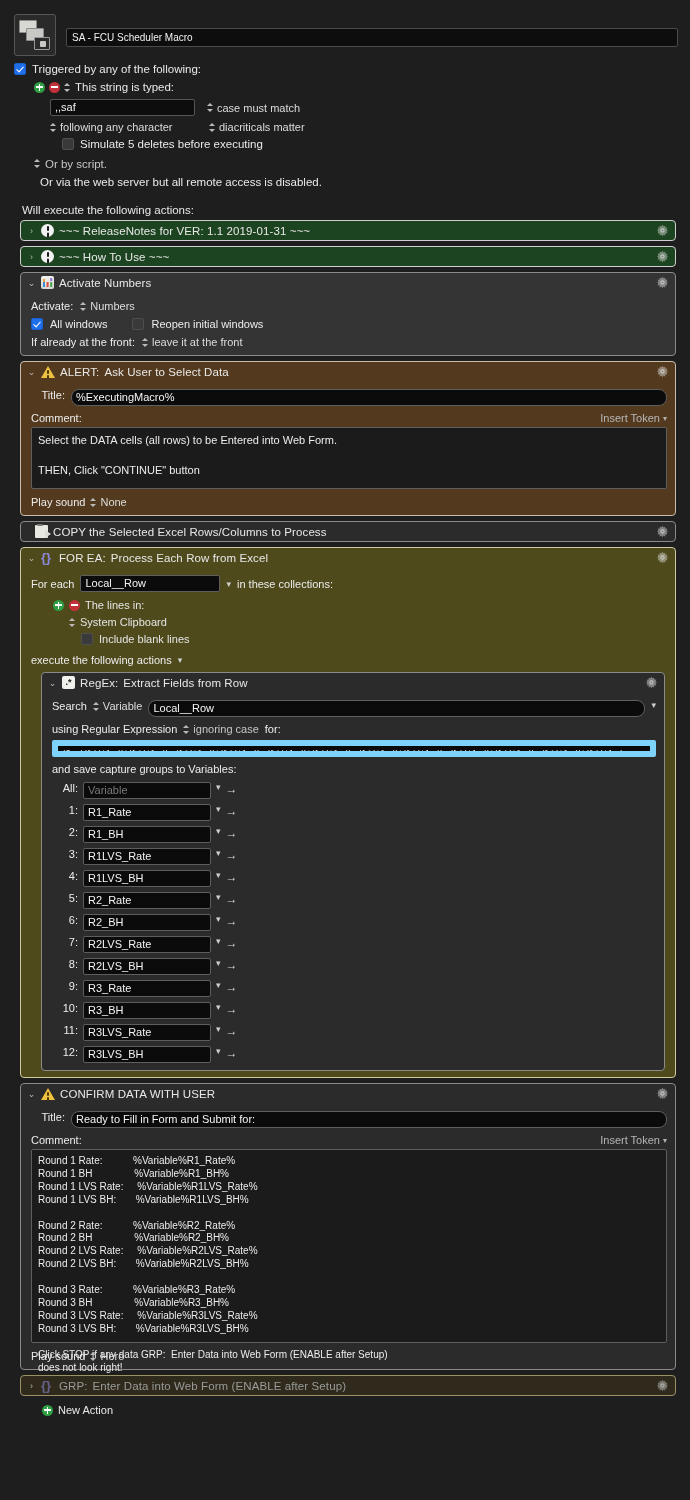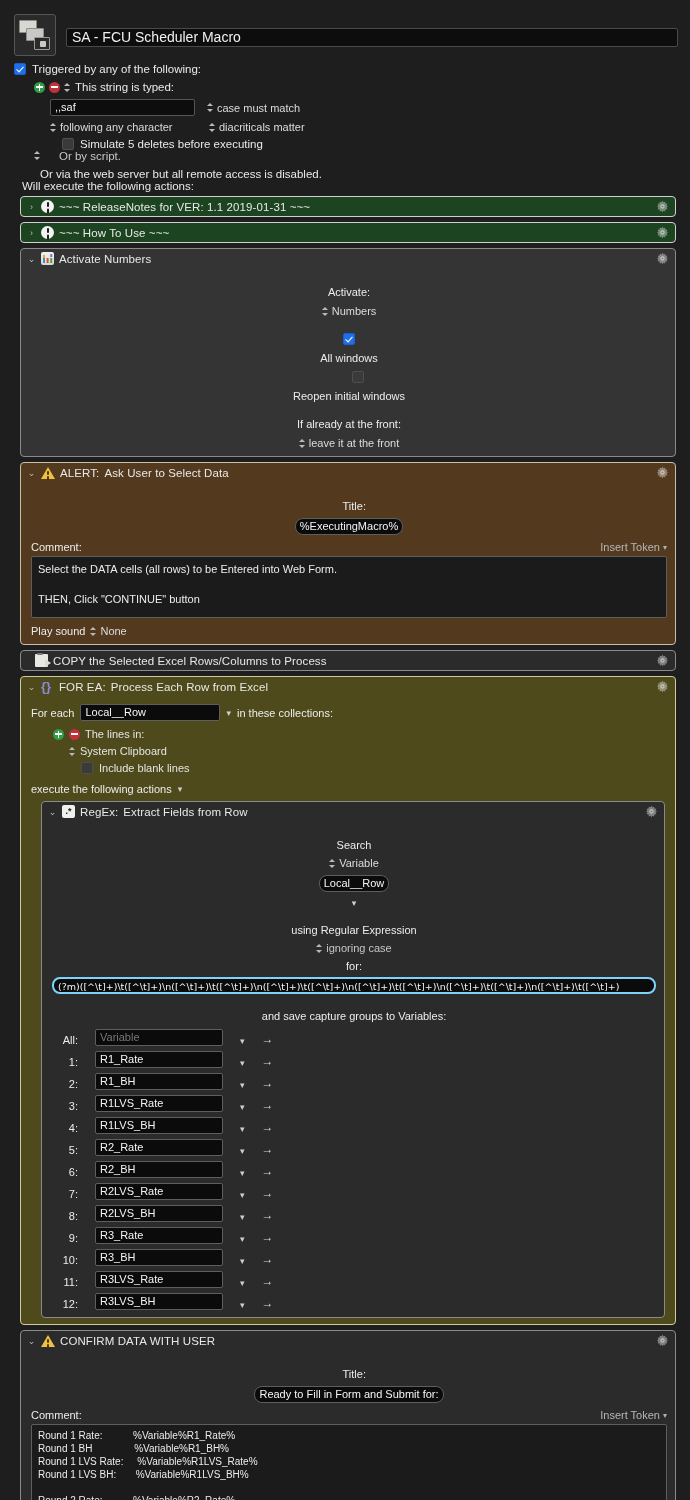--- a/index.html
+++ b/index.html
@@ -37,21 +37,21 @@
   .mi-r3 { left: 19px; top: 22px; width: 16px; height: 13px; background: #2b2b2b; border-color:#9a9a9a; }
   .mi-r3::after{ content:""; position:absolute; left:5px; top:3px; width:6px; height:6px; background:#c9c9c5; border-radius:1px;}
 
   .macro-title-field {
     flex: 1 1 auto;
     height: 19px;
     background: #0d0d0d;
     border: 1px solid #4a4a4a;
     border-radius: 2px;
     color: #f0f0f0;
-    font-size: 14px;
+    font-size: 10px;
     line-height: 17px;
     padding: 0 5px;
     margin-top: 14px;
     white-space: nowrap; overflow: hidden;
   }
 
   
   .trigger-zone { padding: 7px 0 0 14px; }
   .row { display: flex; align-items: center; }
   .chk {
@@ -94,23 +94,23 @@
   .trig-detail { padding-left: 36px; margin-top: 6px; }
   .text-input {
     background: #0d0d0d; border: 1px solid #565656; border-radius: 2px;
     color: #f2f2f2; height: 17px; line-height: 15px;
     padding: 0 4px; font-size: 11px; white-space: nowrap; overflow: hidden;
   }
   .trig-row1 { display: flex; gap: 12px; }
   .trig-row2 { display: flex; align-items: center; gap: 14px; margin-top: 5px; padding-left: 0px; }
   .trig-row3 { display: flex; align-items: center; gap: 6px; margin-top: 5px; padding-left: 12px; }
 
-  .script-row { margin-top: 0; padding-left: 20px; display: flex; align-items: flex-start; gap: 18px; }
+  .script-row { margin-top: 8px; padding-left: 20px; display: flex; align-items: flex-start; gap: 4px; }
   .web-row { margin-top: 6px; padding-left: 26px; }
-  .will-exec { margin-top: 0; padding-left: 8px; font-size: 11.5px; }
+  .will-exec { margin-top: 16px; padding-left: 8px; font-size: 11.5px; }
 
   
   .actions { padding: 4px 14px 0 20px; }
   .action {
     border-radius: 4px; margin-bottom: 5px; position: relative;
     border: 1px solid #6e6e6e;
     background: #2c2c2c;
   }
   .action.green  { background: #1d4420; border-color: #cfcfcf; }
   .action.brown  { background: #533a1e; border-color: #c9bda8; }
@@ -165,21 +165,21 @@
   .ico-copy::before { content:""; position:absolute; left:2px; top:-1px; width:6px; height:2px; background:#7a7a76; border-radius:1px;}
   .ico-copy::after { content:""; position:absolute; right:-3px; bottom:0px;
       width:0;height:0;border-left:6px solid #dcdcd6; border-top:4px solid transparent; border-bottom:4px solid transparent;}
   .ico-braces { color: #8f8ae0; font-size: 13px; line-height: 13px; font-weight: bold; width: 13px; }
   .ico-regex {
     background: #f0f0ec; border-radius: 2px; color:#151515;
     font-size: 9px; line-height: 13px; text-align: center; font-weight: bold;
   }
 
   .act-body { padding: 2px 8px 7px 10px; }
-  .fld-row { display: flex; align-items: center; gap: 6px; margin-top: 16px; flex-direction: column; }
+  .fld-row { display: flex; align-items: flex-start; gap: 6px; margin-top: 6px; }
   .fld-lbl { font-size: 11px; color: #ececec; }
   .fld-lbl.w40 { width: 34px; text-align: right; }
 
   .wide-input {
     flex: 1 1 auto; background: #0b0b0b; border: 1px solid #5e5e5e;
     border-radius: 8px; height: 17px; line-height: 15px;
     padding: 0 4px; color: #f4f4f4; font-size: 11px;
     white-space: nowrap; overflow: hidden;
   }
   .comment-head { display: flex; justify-content: space-between; align-items: center; margin-top: 6px; }
@@ -201,27 +201,27 @@
   }
   .chev { font-size: 9px; color: #cfcfcf; }
   .fe-indent1 { padding-left: 22px; margin-top: 7px; display:flex; align-items:center; gap:5px;}
   .fe-indent2 { padding-left: 38px; margin-top: 5px; display:flex; align-items:center; gap:4px;}
   .fe-indent3 { padding-left: 50px; margin-top: 5px; display:flex; align-items:center; gap:6px;}
   .exec-row { margin-top: 9px; display: flex; align-items: center; gap: 6px; }
 
   
   .nested { margin: 6px 2px 2px 10px; }
   .regex-line {
-    background: #0b0b0b; border: 2px solid #7dd3fc; border-radius: 8px;
+    background: #0b0b0b; border: 6px solid #7dd3fc; border-radius: 2px;
     font-family: "DejaVu Sans", sans-serif; font-size: 9.5px;
     color: #f4f4f4; height: 17px; line-height: 15px; padding: 0 4px;
     white-space: nowrap; overflow: hidden; margin-top: 5px;
   }
   .cap-list { margin-top: 7px; }
-  .cap-row { display: flex; align-items: flex-end; gap: 17px; margin-bottom: 5px; }
+  .cap-row { display: flex; align-items: flex-start; gap: 5px; margin-bottom: 5px; }
   .cap-num { width: 26px; text-align: right; font-size: 11px; color: #ececec; }
   .cap-input {
     width: 128px; background: #0b0b0b; border: 1px solid #5e5e5e;
     border-radius: 2px; height: 17px; line-height: 15px; padding: 0 4px;
     color: #f4f4f4; font-size: 11px;
   }
   .cap-input.ph { color: #787878; }
   .arrow { font-size: 12px; color: #d8d8d8; }
 
   .new-action { display: flex; align-items: center; gap: 5px; padding: 3px 0 0 22px; font-size: 11px; text-align: right; }

